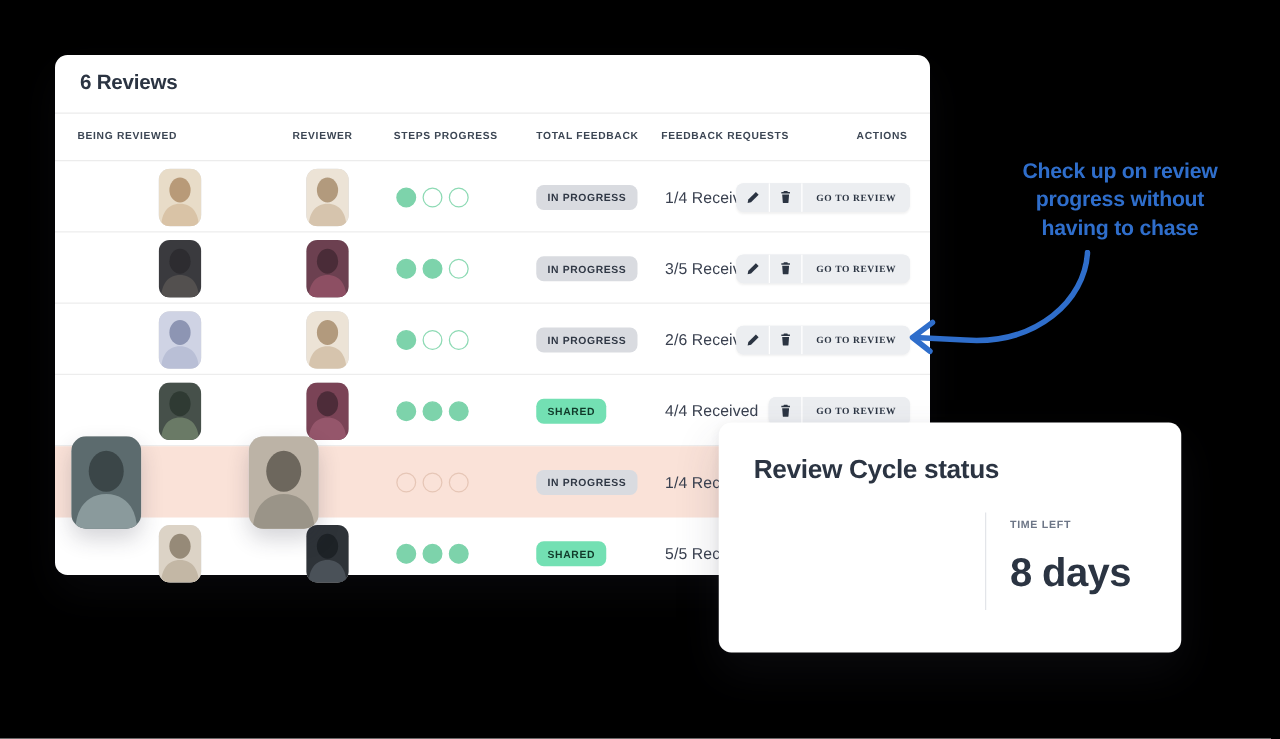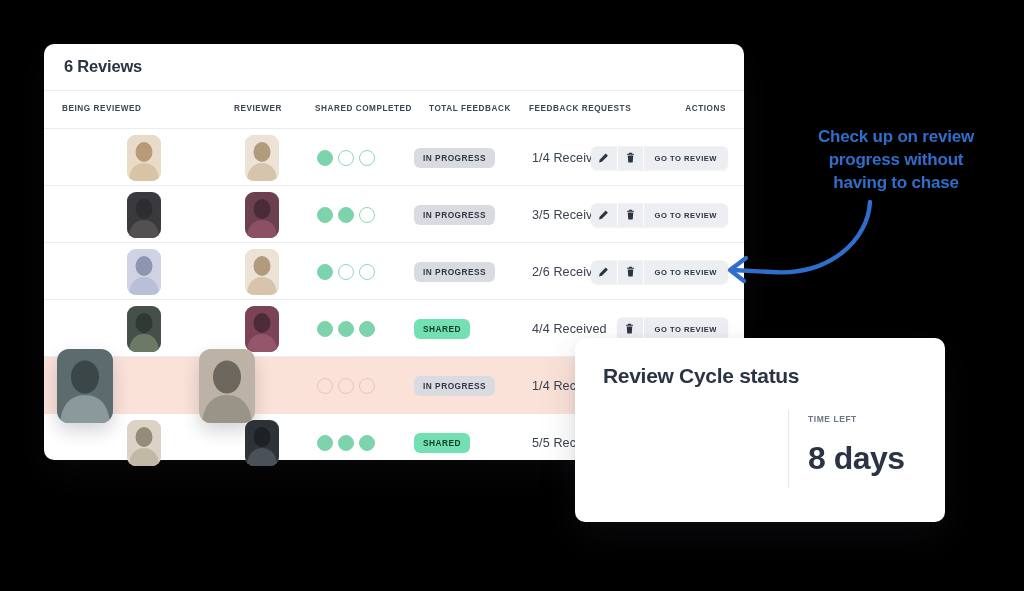--- a/index.html
+++ b/index.html
@@ -81,21 +81,21 @@
   .avatar .ph { position:absolute; inset:0; }
 
   
   .dots { position: absolute; left: 273px; top: 50%; transform: translateY(-50%); display:flex; gap:5px; }
   .dot { width: 16px; height: 16px; border-radius: 50%; border: 1.6px solid #8ddab4; background: transparent; }
   .dot.filled { background: #7dd3ab; border-color: #7dd3ab; }
   .row.highlight .dot { border-color: #e6c6b6; }
 
   
   .badge {
-    position: absolute; left: 370px; top: 50%; transform: translateY(-50%);
+    position: absolute; left: 385px; top: 50%; transform: translateY(-50%);
     font-size: 8.3px; font-weight: 700; letter-spacing: .5px;
     padding: 5px 9px; border-radius: 6px; white-space: nowrap;
   }
   .badge.progress { background: #d9dbe0; color: #2f3744; }
   .badge.shared   { background: #73e0b3; color: #103a2a; }
 
   
   .feedback {
     position: absolute; left: 488px; top: 50%; transform: translateY(-50%);
     font-size: 12.6px; color: #3a4150; letter-spacing: .1px; white-space: nowrap;
@@ -106,21 +106,21 @@
     position: absolute; right: 16px; top: 50%; transform: translateY(-50%);
     display: flex; align-items: stretch;
     background: #eceef1; border-radius: 6px; overflow: hidden;
     box-shadow: 0 1px 2px rgba(0,0,0,.06);
   }
   .act {
     display:flex; align-items:center; justify-content:center;
     height: 23px; background:#eceef1; border:0; cursor:pointer;
   }
   .act.icon { width: 26px; }
-  .act + .act { border-left: 1px solid #ffffff; }
+  .act + .act { border-left: 1px solid #ffffff; font-family: Liberation Serif, serif; }
   .act.text {
     padding: 0 11px; font-size: 7.6px; font-weight:700;
     letter-spacing:.5px; color:#2b3442; white-space: nowrap;
   }
   .act svg { display:block; }
 
   
   .status-card {
     position: absolute; left: 575px; top: 338px;
     width: 370px; height: 184px;
@@ -160,21 +160,21 @@
 
 <div class="stage">
 
   <div class="table-card">
     <div class="table-title">6 Reviews</div>
     <div class="title-rule"></div>
 
     <div class="thead">
       <div class="th c1">BEING REVIEWED</div>
       <div class="th c2">REVIEWER</div>
-      <div class="th c3">SHARED COMPLETED</div>
+      <div class="th c3">STEPS PROGRESS</div>
       <div class="th c4">TOTAL FEEDBACK</div>
       <div class="th c5">FEEDBACK REQUESTS</div>
       <div class="th c6">ACTIONS</div>
       <div class="thead-rule"></div>
     </div>
 
     <div class="rows" id="rows">
         <div class="row" style="top: 0px;">
           <div class="avatar reviewed">
             <svg class="ph" viewBox="0 0 34 46" preserveAspectRatio="xMidYMid slice">

